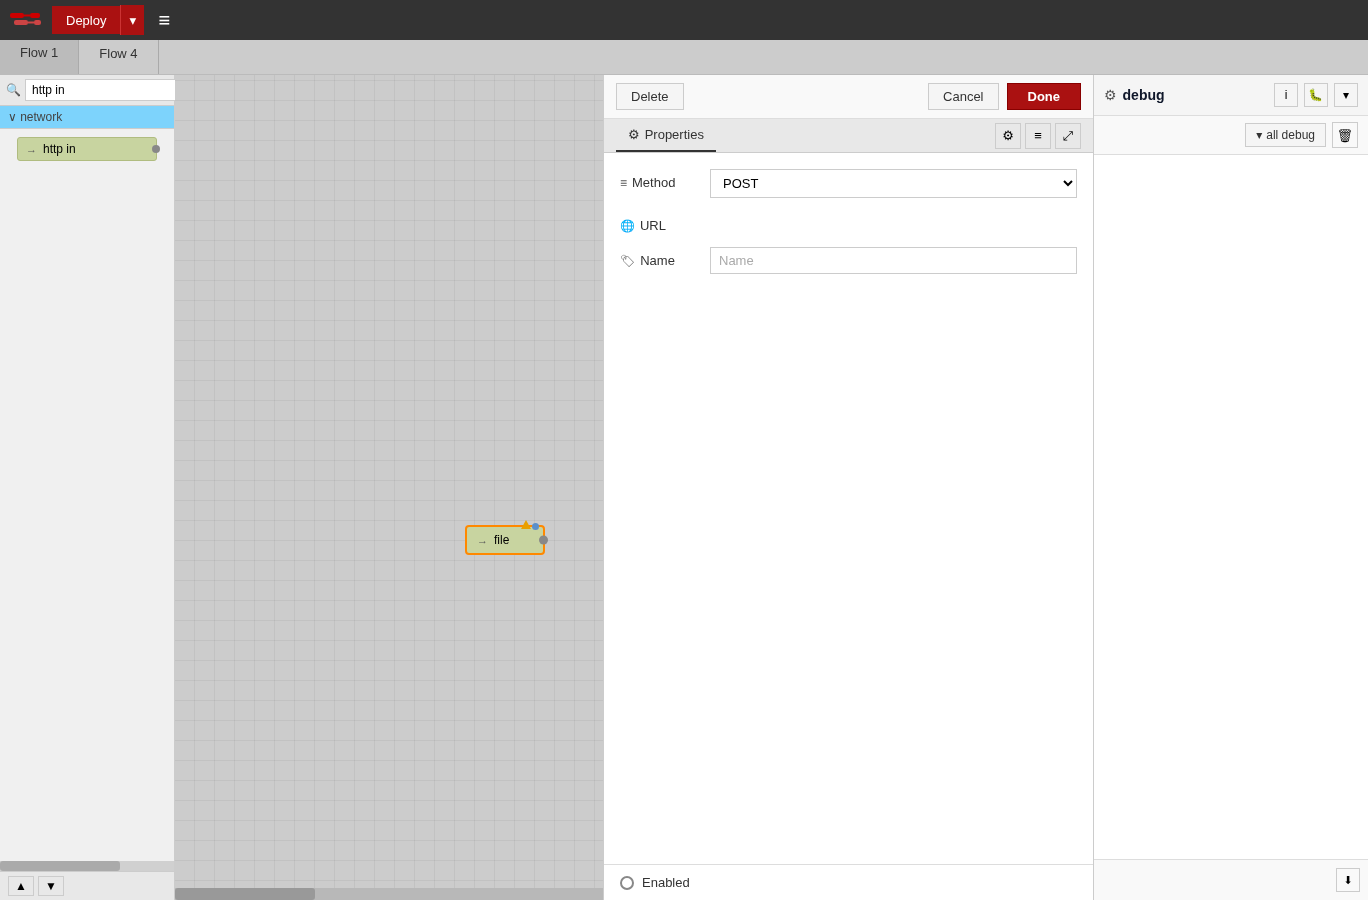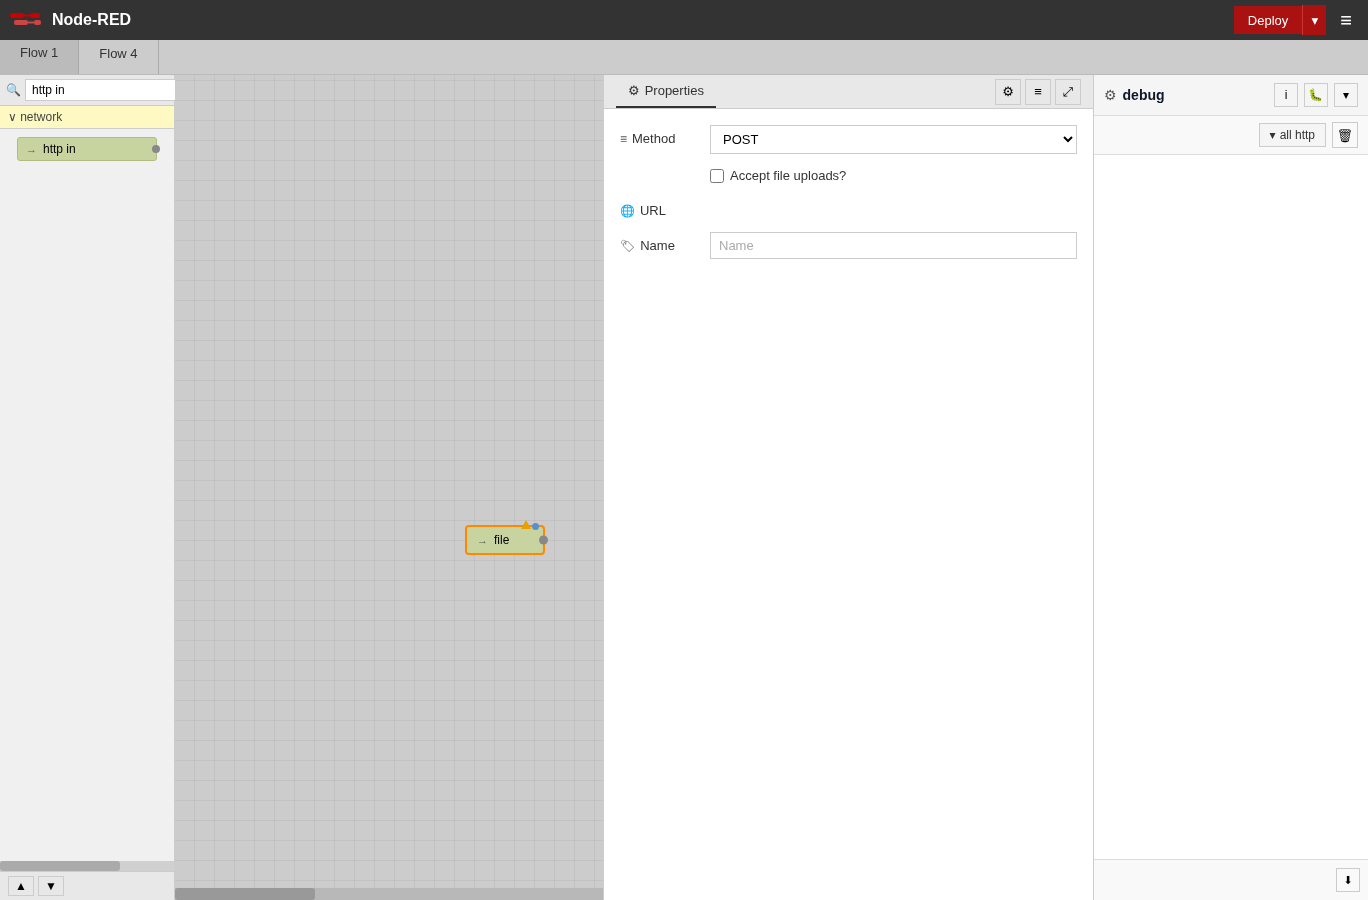--- a/index.html
+++ b/index.html
@@ -48,21 +48,21 @@
     }
     #sidebar-search {
       display: flex; align-items: center; border-bottom: 1px solid #ccc;
       padding: 4px 6px; background: #e8e8e8;
     }
     #sidebar-search input {
       border: 1px solid #ccc; padding: 3px 6px; font-size: 12px; flex: 1;
       background: #fff; outline: none;
     }
     #sidebar-search .close-x { margin-left: 4px; cursor: pointer; color: #666; font-size: 12px; }
-    .palette-category { padding: 4px 8px; background: #fef9c3; font-size: 12px; color: #444; cursor: pointer; border-bottom: 1px solid #ccc; }
+    .palette-category { padding: 4px 8px; background: #7dd3fc; font-size: 12px; color: #444; cursor: pointer; border-bottom: 1px solid #ccc; }
     .palette-node {
       margin: 8px auto; display: flex; align-items: center;
       background: #c8d4a0; border: 1px solid #b0bc80; border-radius: 3px;
       padding: 4px 8px; font-size: 12px; cursor: pointer; width: 140px; position: relative;
     }
     .palette-node .node-port-right { width: 8px; height: 8px; background: #888; border-radius: 50%; position: absolute; right: -4px; }
     .palette-node .node-icon { margin-right: 6px; font-size: 11px; color: #555; }
     .sidebar-scroll { flex: 1; overflow-y: auto; overflow-x: hidden; }
     .sidebar-footer { display: flex; border-top: 1px solid #ccc; background: #e8e8e8; padding: 4px 8px; gap: 4px; }
     .sidebar-footer button { background: none; border: 1px solid #ccc; cursor: pointer; padding: 2px 6px; font-size: 12px; }
@@ -183,21 +183,20 @@
   <div id="topbar-logo">
     <svg class="logo-svg" viewBox="0 0 32 22">
       <rect x="0" y="4" width="14" height="5" rx="2" fill="#c00"></rect>
       <rect x="4" y="11" width="14" height="5" rx="2" fill="#c44"></rect>
       <line x1="14" y1="6.5" x2="20" y2="6.5" stroke="#c00" stroke-width="2"></line>
       <line x1="18" y1="13.5" x2="24" y2="13.5" stroke="#c44" stroke-width="2"></line>
       <rect x="20" y="4" width="10" height="5" rx="2" fill="#c00"></rect>
       <rect x="24" y="11" width="7" height="5" rx="2" fill="#c44"></rect>
     </svg>
   </div>
-  <span id="topbar-title">Node-RED</span>
   <div class="deploy-group">
     <button id="deploy-btn">Deploy</button>
     <button id="deploy-dropdown">▾</button>
   </div>
   <button id="menu-btn">≡</button>
 </div>
 
 <div id="tabbar">
   <div class="tab">
     <span>Flow 1</span>
@@ -241,20 +240,26 @@
       <span class="fn-port-right"></span>
       <span class="fn-icon">→</span>
       <span>file</span>
     </div>
     <div id="canvas-scrollbar">
       <div class="canvas-scrollbar-thumb"></div>
     </div>
   </div>
 
   <div id="edit-panel">
+    <div id="edit-toolbar">
+      <button class="btn-delete">Delete</button>
+      <div class="spacer"></div>
+      <button class="btn-cancel">Cancel</button>
+      <button class="btn-done">Done</button>
+    </div>
     <div id="edit-tabs">
       <div class="edit-tab active">
         <span>⚙</span>
         <span>Properties</span>
       </div>
       <div class="edit-tab-icons">
         <button class="edit-tab-icon-btn">⚙</button>
         <button class="edit-tab-icon-btn">
           <span>≡</span>
         </button>
@@ -274,58 +279,58 @@
           <select>
             <option value="GET">GET</option>
             <option value="POST" selected="">POST</option>
             <option value="PUT">PUT</option>
             <option value="DELETE">DELETE</option>
             <option value="PATCH">PATCH</option>
           </select>
         </div>
       </div>
 
-      <div class="checkbox-row">
-        <input type="checkbox" id="accept-uploads" style="">
-        <label for="accept-uploads">Accept file uploads?</label>
-      </div>
 
       <div class="form-row">
         <div class="form-label">
           <span class="label-icon">🌐</span>
           <span>URL</span>
         </div>
       </div>
 
       <div class="form-row">
         <div class="form-label">
           <span class="label-icon">🏷</span>
           <span>Name</span>
         </div>
         <div class="form-field">
           <input type="text" placeholder="Name" style="">
         </div>
       </div>
+    </div>
+    <div id="edit-footer">
+      <span class="radio-circle"></span>
+      <label>Enabled</label>
     </div>
   </div>
 
   <div id="debug-panel">
     <div id="debug-header">
       <span class="debug-gear">⚙</span>
       <span class="debug-title">debug</span>
       <button class="debug-info-btn">i</button>
       <button class="debug-bug-btn">
         <span>🐛</span>
       </button>
       <button class="debug-chevron">▾</button>
     </div>
     <div id="debug-toolbar">
       <button class="debug-filter-btn">
         <span>▾</span>
-        <span>all http</span>
+        <span>all debug</span>
       </button>
       <button class="debug-clear-btn">
         <span>🗑</span>
       </button>
     </div>
     <div id="debug-content"></div>
     <div id="debug-footer">
       <button class="debug-bottom-btn">
         <span>⬇</span>
       </button>

